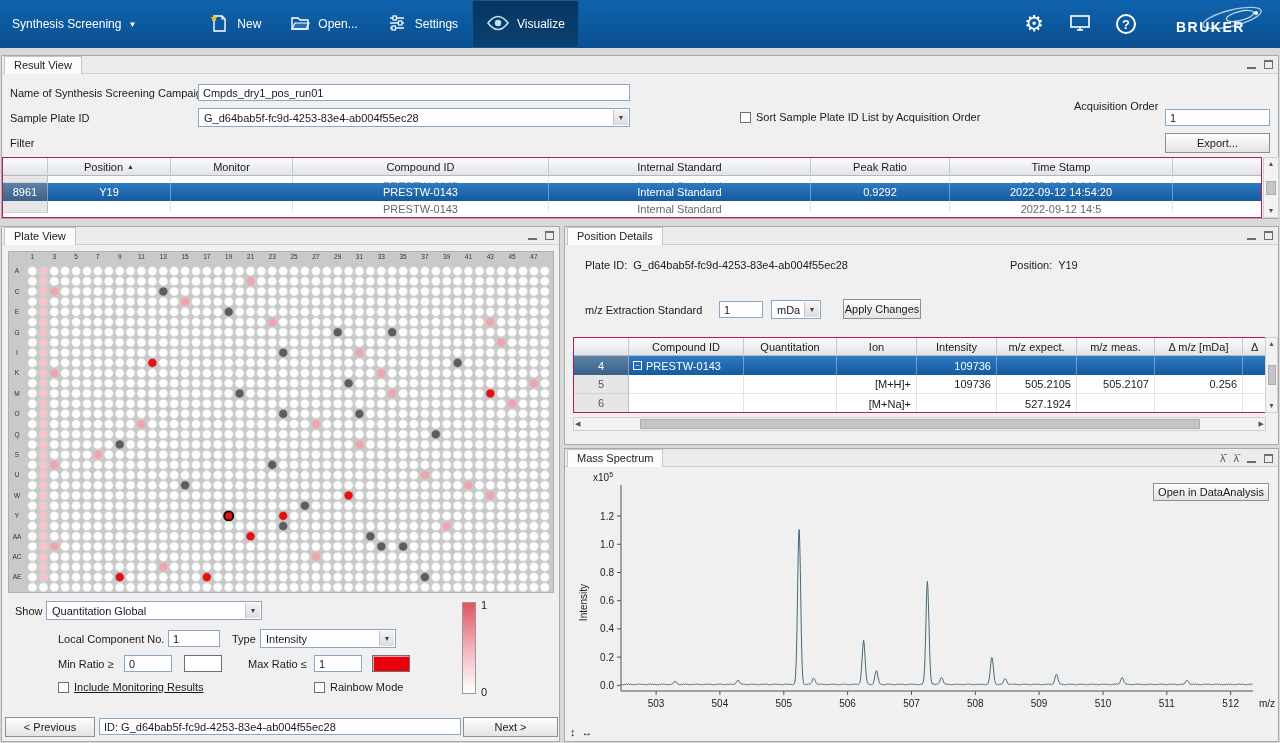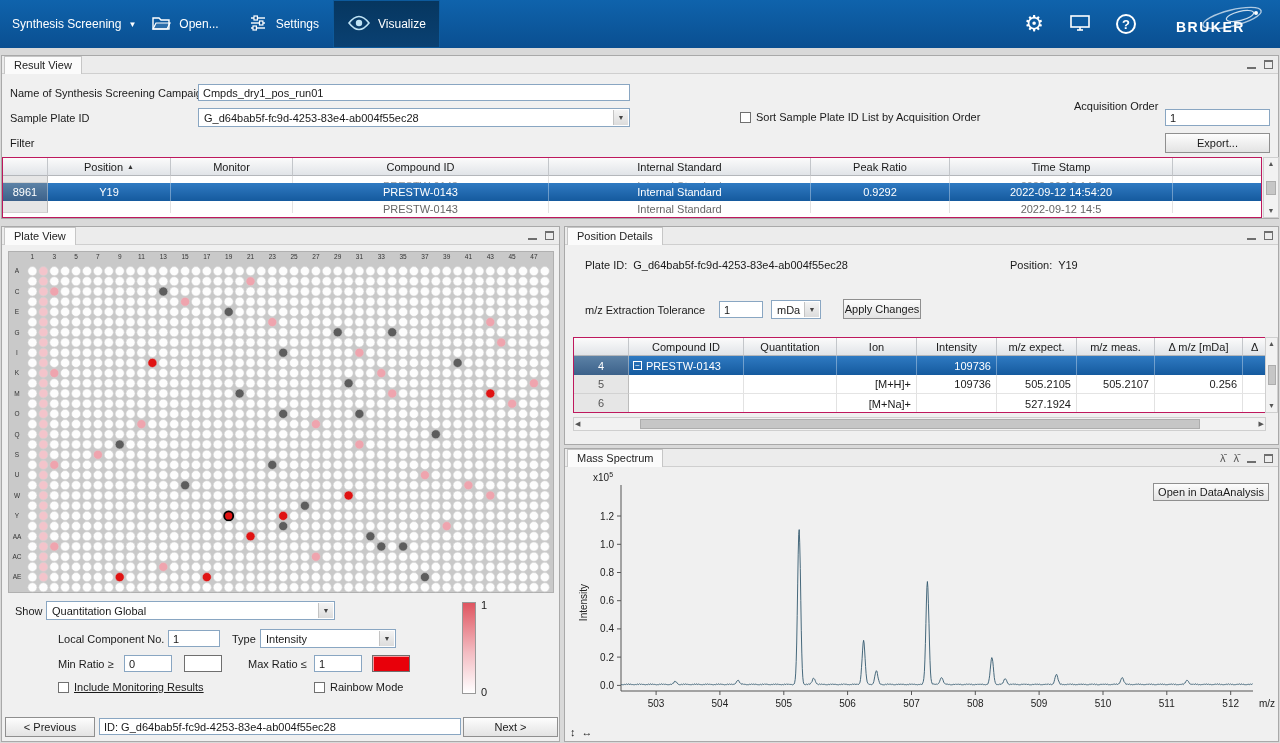--- a/index.html
+++ b/index.html
@@ -76,20 +76,30 @@
 </style>
 </head>
 <body>
 
 <div class="topbar">
   <div class="menu-dd">
     <span>Synthesis Screening</span>
     <span class="car">▼</span>
   </div>
 
+  <div class="tb-btn first">
+    <span>
+      <svg width="22" height="22" viewBox="0 0 22 22">
+          <path d="M6 4h8l3 3v12H6z" fill="none" stroke="#fff" stroke-width="1.4"></path>
+          <path d="M14 4v3h3" fill="none" stroke="#fff" stroke-width="1.2"></path>
+          <path d="M6 3l1.2 2.2L9.6 5 7.8 6.6l.5 2.4L6 7.8 3.7 9l.5-2.4L2.4 5l2.4-.1z" fill="#f2c21a" stroke="none"></path>
+        </svg>
+    </span>
+    <span>New</span>
+  </div>
 
   <div class="tb-btn">
     <span>
       <svg width="22" height="22" viewBox="0 0 22 22">
           <path d="M3 6h6l2 2h8v9H3z" fill="none" stroke="#fff" stroke-width="1.4"></path>
           <path d="M3 17l3-6h14l-3 6z" fill="#ffffff22" stroke="#fff" stroke-width="1.2"></path>
         </svg>
     </span>
     <span>Open...</span>
   </div>
@@ -1837,21 +1847,21 @@
         <circle cx="481.3" cy="335.3" r="4.55" fill="#fdfdfd" stroke="#d2d2d2" stroke-width="0.6"></circle>
         <circle cx="492.2" cy="335.3" r="4.55" fill="#fdfdfd" stroke="#d2d2d2" stroke-width="0.6"></circle>
         <circle cx="503.1" cy="335.3" r="4.55" fill="#fdfdfd" stroke="#d2d2d2" stroke-width="0.6"></circle>
         <circle cx="514.0" cy="335.3" r="4.55" fill="#fdfdfd" stroke="#d2d2d2" stroke-width="0.6"></circle>
         <circle cx="524.9" cy="335.3" r="4.55" fill="#fdfdfd" stroke="#d2d2d2" stroke-width="0.6"></circle>
         <circle cx="535.8" cy="335.3" r="4.55" fill="#fdfdfd" stroke="#d2d2d2" stroke-width="0.6"></circle>
       </svg>
   </div>
 
   <span class="lbl" style="left:13px;top:378px;">Show</span>
-  <div class="sel" style="left:44px;top:374px;width:289px;">
+  <div class="sel" style="left:44px;top:374px;width:216px;">
     <span>Quantitation Global</span>
     <span class="dd-arrow">▼</span>
   </div>
 
   <span class="lbl" style="left:56px;top:406px;">Local Component No.</span>
   <div class="txt" style="left:166px;top:403px;width:52px;">
     <span>1</span>
   </div>
   <span class="lbl" style="left:230px;top:406px;">Type</span>
   <div class="sel" style="left:258px;top:402px;width:136px;">
@@ -1905,21 +1915,21 @@
 
   <span class="lbl" style="left:20px;top:32px;">
     <span>Plate ID:</span>&nbsp;
     <span>G_d64bab5f-fc9d-4253-83e4-ab004f55ec28</span>
   </span>
   <span class="lbl" style="left:445px;top:32px;">
     <span>Position:</span>&nbsp;
     <span>Y19</span>
   </span>
 
-  <span class="lbl" style="left:20px;top:77px;">m/z Extraction Tolerance</span>
+  <span class="lbl" style="left:20px;top:77px;">m/z Extraction Standard</span>
   <div class="txt" style="left:154px;top:74px;width:44px;">
     <span>1</span>
   </div>
   <div class="sel" style="left:206px;top:73px;width:50px;">
     <span>mDa</span>
     <span class="dd-arrow">▼</span>
   </div>
   <div class="btn" style="left:278px;top:72px;width:78px;">
     <span>Apply Changes</span>
   </div>

